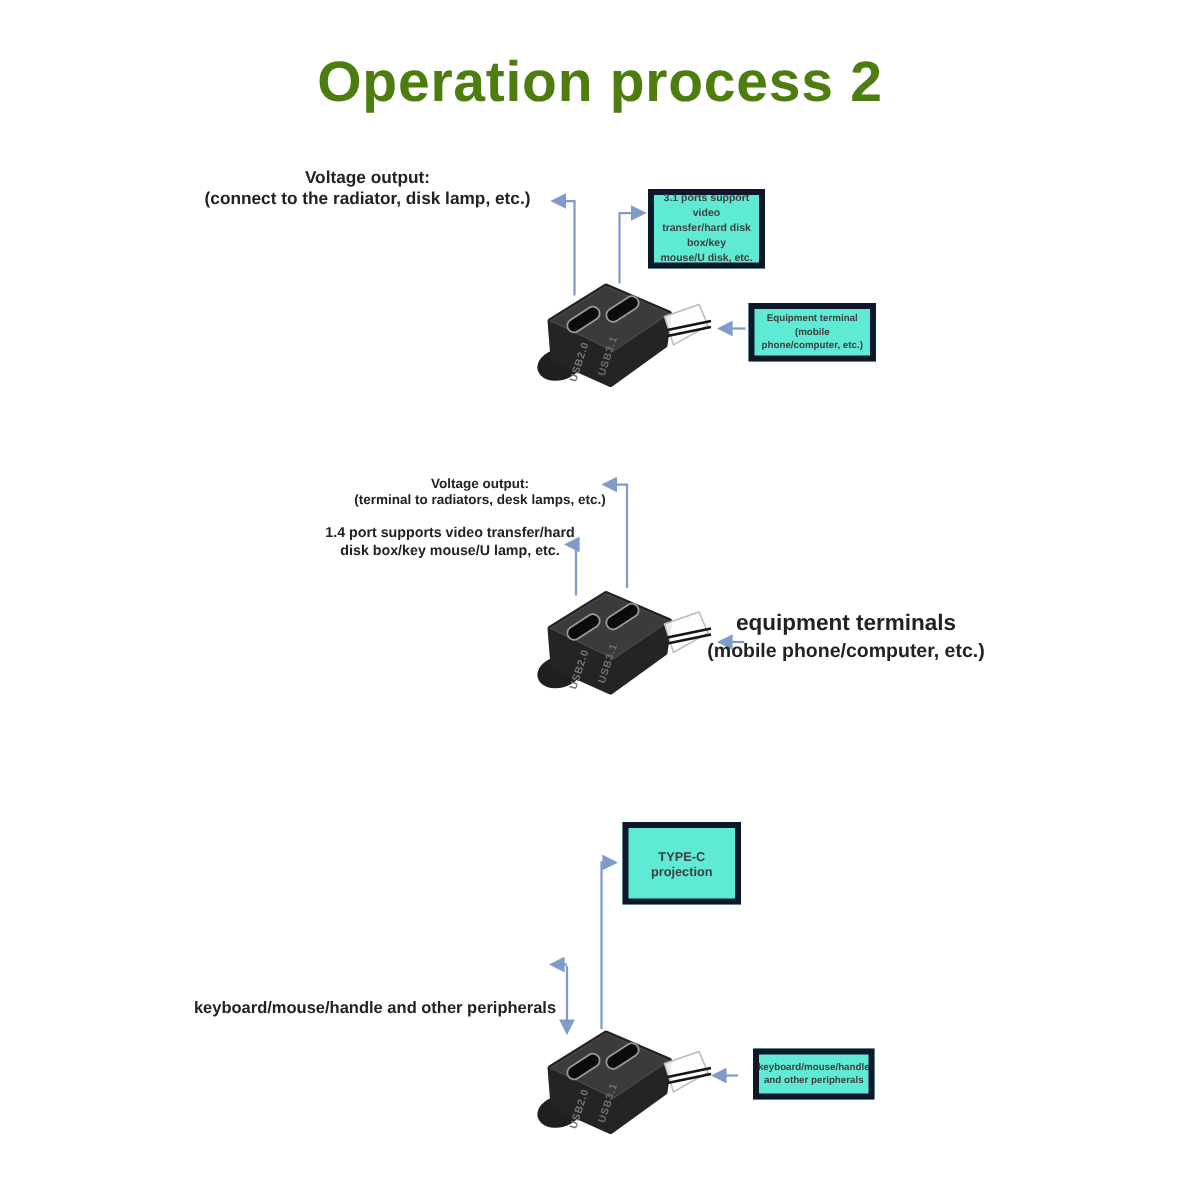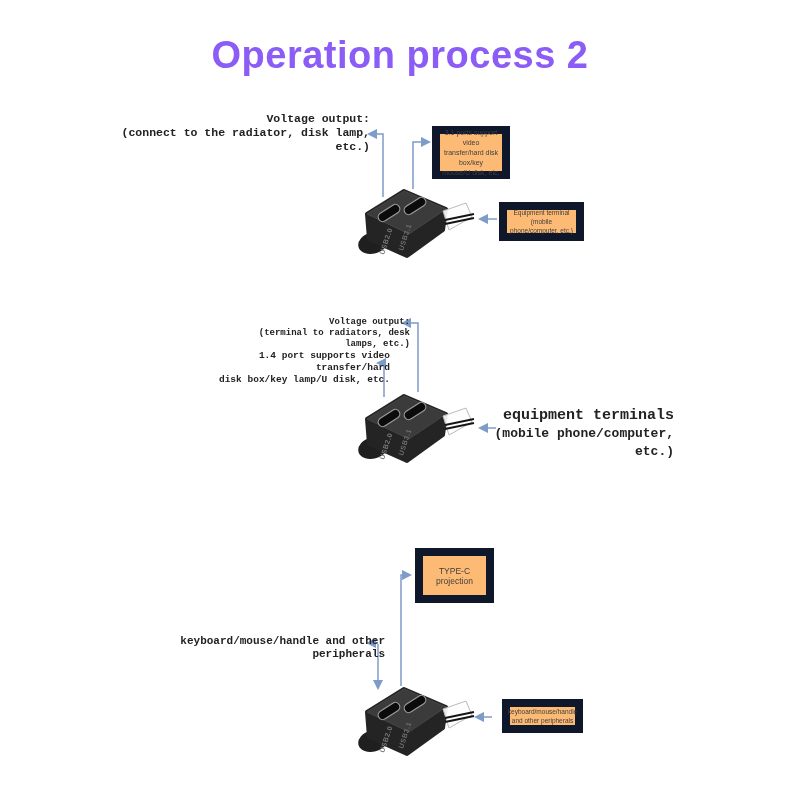--- a/index.html
+++ b/index.html
@@ -2,33 +2,33 @@
 <html><head>
 <meta charset="utf-8">
 <style>
   html,body{margin:0;padding:0;background:#ffffff;}
   #canvas{
     position:relative;width:800px;height:800px;background:#ffffff;
     font-family:"Liberation Sans",sans-serif;overflow:hidden;color:#1b1b1b;
   }
   .title{
     position:absolute;top:34px;left:0;width:800px;text-align:center;
-    font-size:38px;font-weight:bold;color:#8b5cf6;margin:0;letter-spacing:.5px;
+    font-size:38px;font-weight:bold;color:#4d7c0f;margin:0;letter-spacing:.5px;
   }
-  .label{position:absolute;text-align:right;font-weight:bold;color:#222;font-family:Liberation Mono, monospace;}
+  .label{position:absolute;text-align:center;font-weight:bold;color:#222;}
   .lbl-s1-voltage{top:112px;left:120px;width:250px;font-size:11.5px;line-height:14px;}
   .lbl-s2-voltage{top:317px;left:230px;width:180px;font-size:9px;line-height:11px;}
   .lbl-s2-ports{top:350px;left:210px;width:180px;font-size:9.5px;line-height:12px;}
   .lbl-s2-terminal{top:407px;left:454px;width:220px;font-size:15px;line-height:18px;}
   .lbl-s2-terminal .sub{font-size:13px;}
-  .lbl-s3-periph{top:635px;left:115px;width:270px;font-size:11px;line-height:13px;}
+  .lbl-s3-periph{top:666px;left:115px;width:270px;font-size:11px;line-height:13px;}
   .callout{
-    position:absolute;box-sizing:border-box;border:8px solid #0f172a;background:#fdba74;
+    position:absolute;box-sizing:border-box;border:4px solid #0f172a;background:#5eead4;
     display:flex;flex-direction:column;align-items:center;justify-content:center;
-    text-align:center;font-weight:normal;color:#3f3f3f;
+    text-align:center;font-weight:bold;color:#3f3f3f;
   }
   .box-s1-ports{left:432px;top:126px;width:78px;height:53px;font-size:7px;line-height:10px;}
   .box-s1-terminal{left:499px;top:202px;width:85px;height:39px;font-size:6.5px;line-height:9px;}
   .box-s3-projection{left:415px;top:548px;width:79px;height:55px;font-size:8.5px;}
   .box-s3-periph{left:502px;top:699px;width:81px;height:34px;font-size:6.5px;line-height:9px;}
   .arrows{position:absolute;left:0;top:0;pointer-events:none;}
   .arrow{stroke:#7f9cc9;stroke-width:1.5;fill:none;}
   .adapter{position:absolute;width:122px;height:78px;}
   .adp1{left:357px;top:184px;}
   .adp2{left:357px;top:389px;}
@@ -96,21 +96,21 @@
     <div>(mobile phone/computer, etc.)</div>
   </div>
 
   <div class="label lbl-s2-voltage">
     <div>Voltage output:</div>
     <div>(terminal to radiators, desk lamps, etc.)</div>
   </div>
 
   <div class="label lbl-s2-ports">
     <div>1.4 port supports video transfer/hard</div>
-    <div>disk box/key lamp/U disk, etc.</div>
+    <div>disk box/key mouse/U lamp, etc.</div>
   </div>
 
   <svg class="adapter adp2" viewBox="0 0 122 78">
     <use href="#adapter-sym"></use>
   </svg>
 
   <div class="label lbl-s2-terminal">
     <div>equipment terminals</div>
     <div class="sub">(mobile phone/computer, etc.)</div>
   </div>

